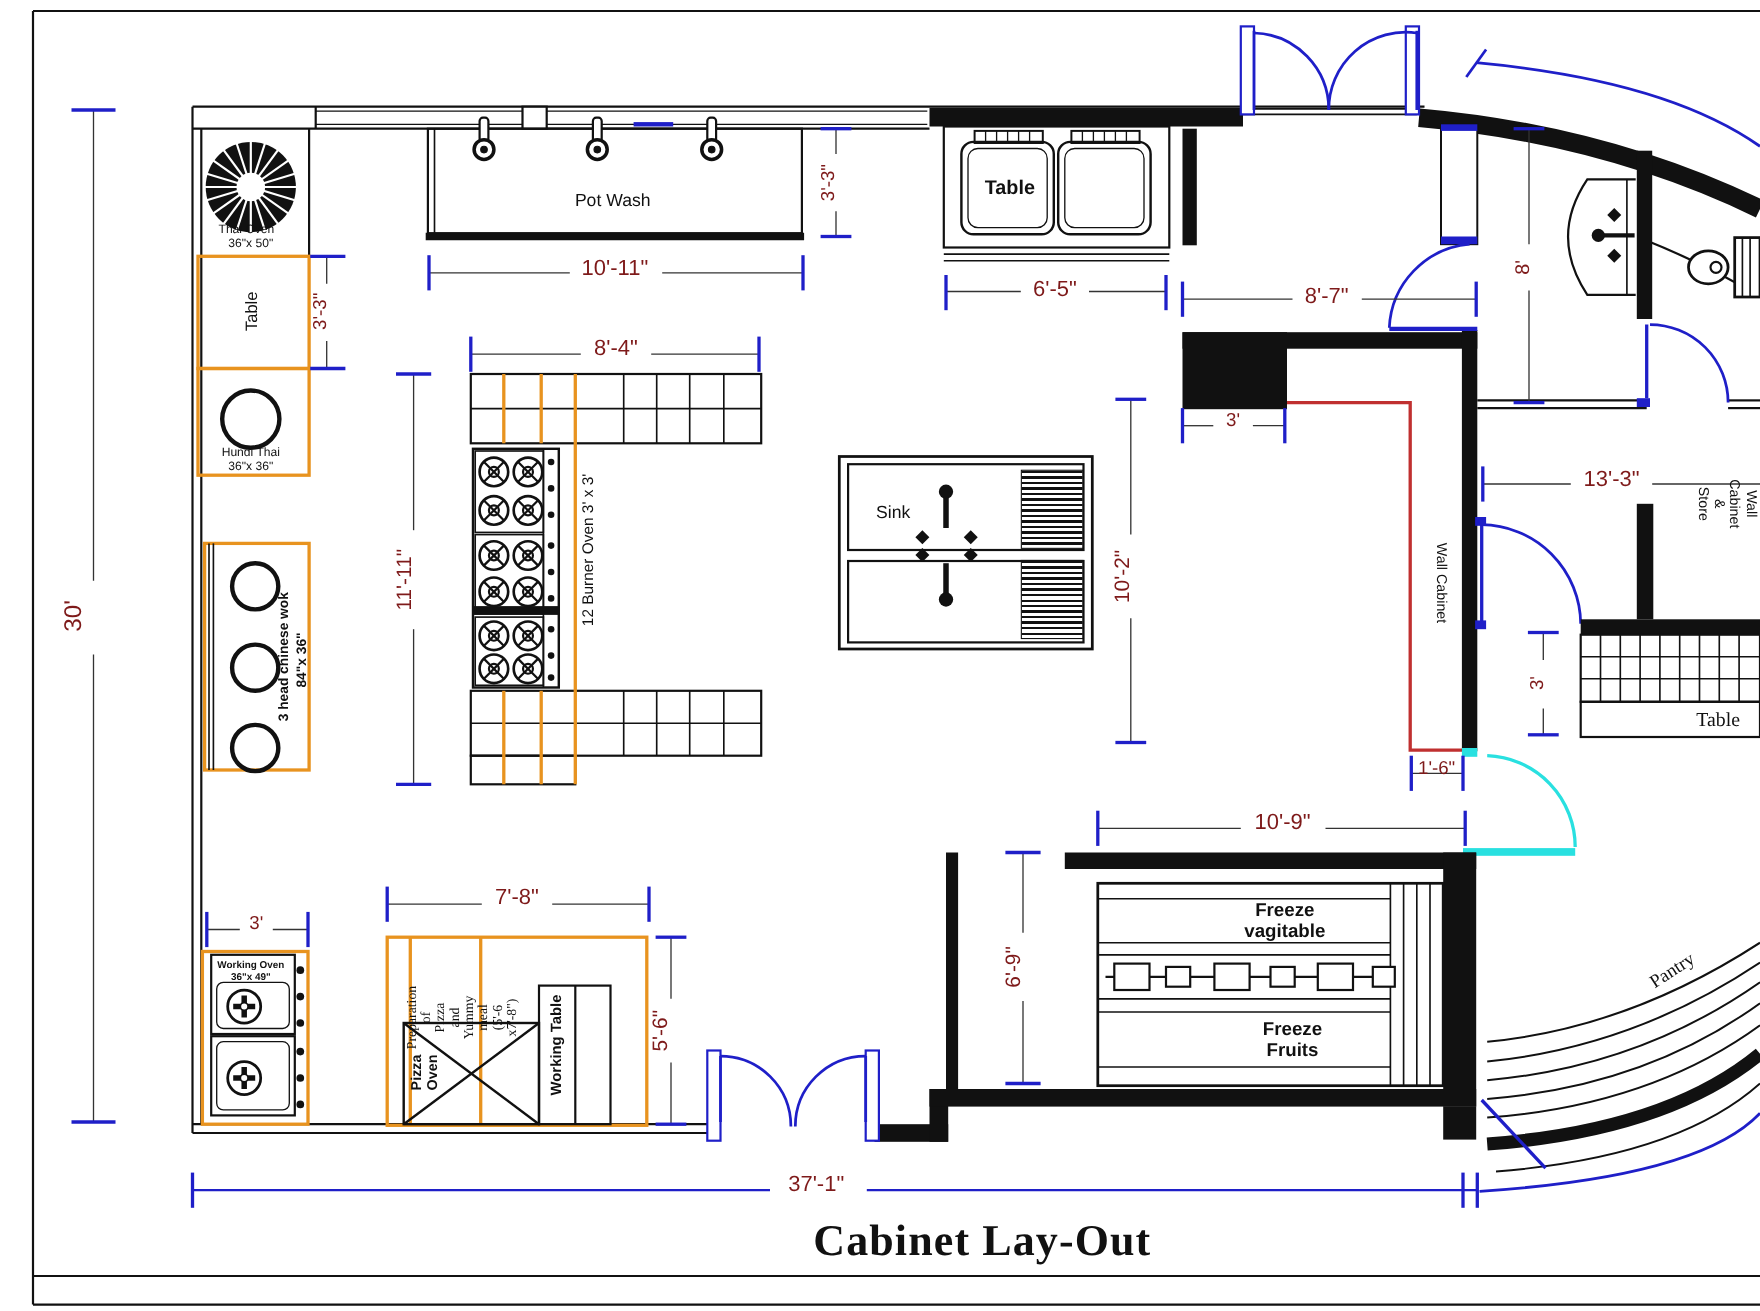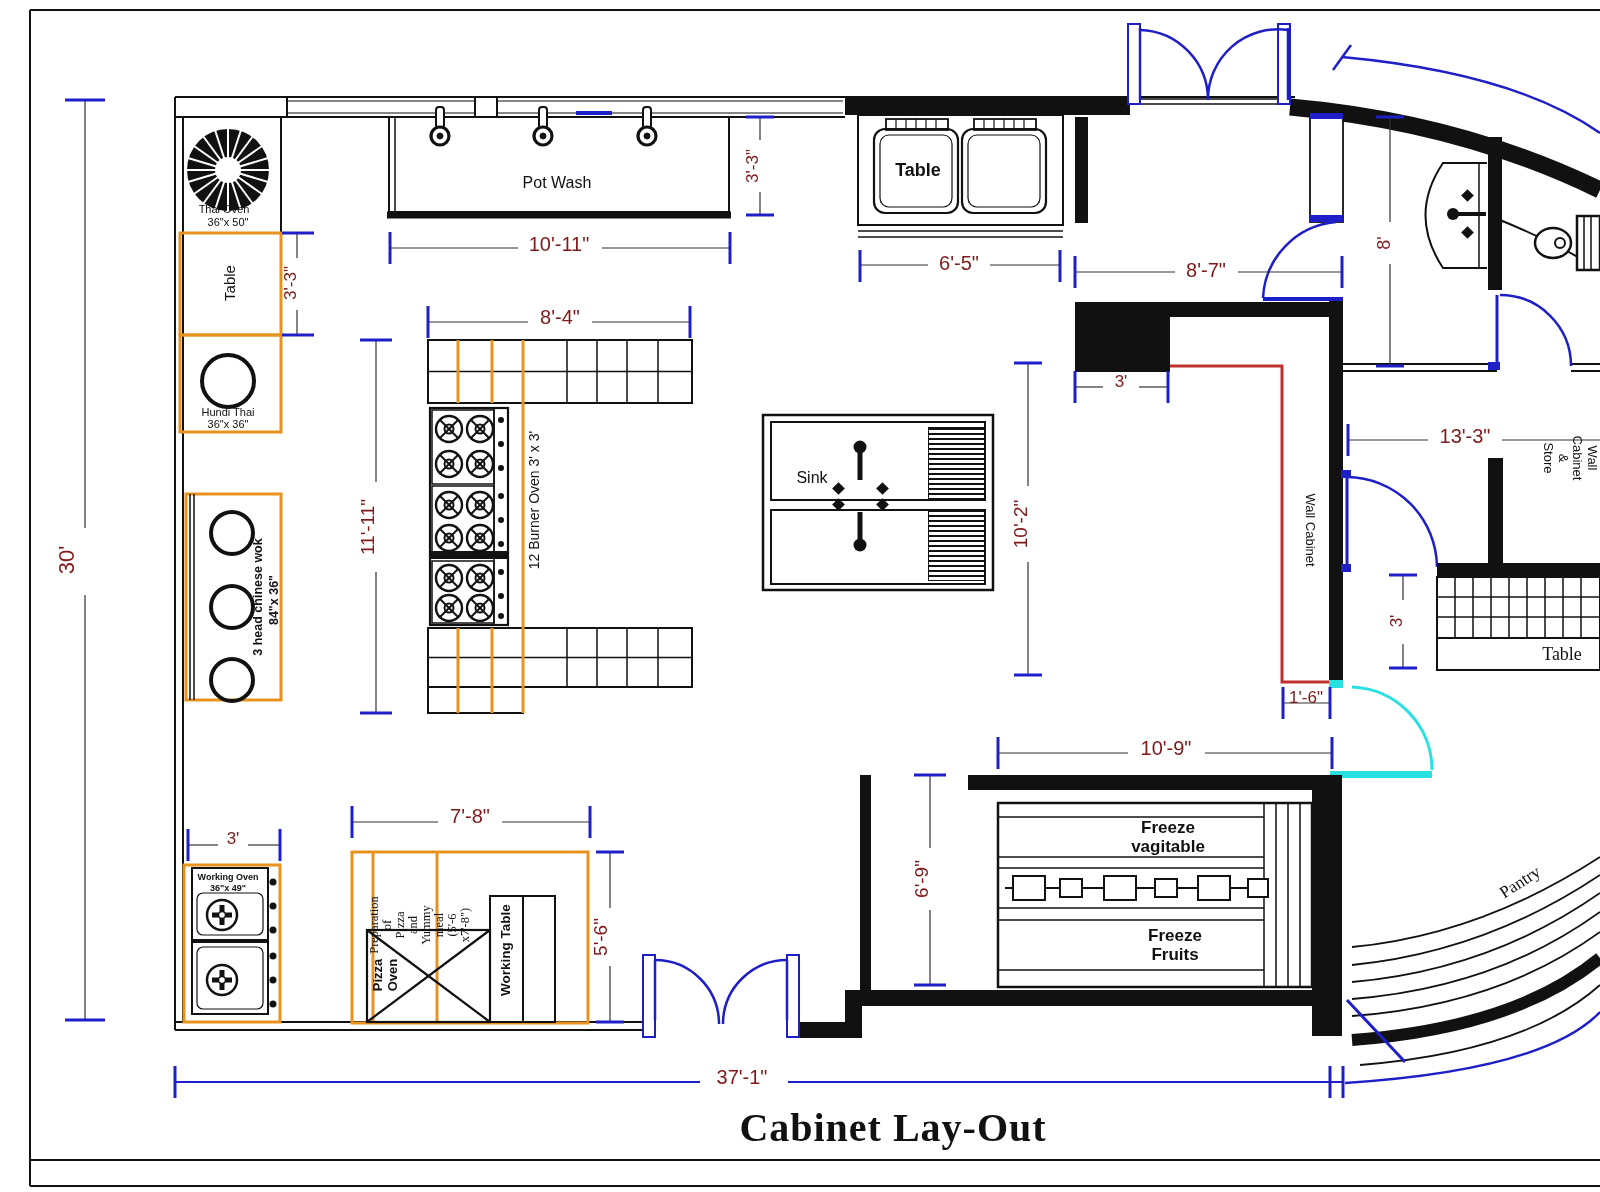--- a/index.html
+++ b/index.html
@@ -490,21 +490,21 @@
 <div class="lbl" style="left:224px;top:209px;font-size:11px;">Thai Oven</div>
 <div class="lbl" style="left:228px;top:222px;font-size:11px;">36"x 50"</div>
 <div class="lbl vert" style="left:230px;top:283px;font-size:15px;">Table</div>
 <div class="lbl" style="left:228px;top:412px;font-size:11px;">Hundi Thai</div>
 <div class="lbl" style="left:228px;top:424px;font-size:11px;">36"x 36"</div>
 <div class="lbl vert b" style="left:258px;top:597px;font-size:12.5px;">3 head chinese wok</div>
 <div class="lbl vert b" style="left:274px;top:600px;font-size:12.5px;">84"x 36"</div>
 <div class="lbl" style="left:557px;top:183px;font-size:16px;">Pot Wash</div>
 <div class="lbl b" style="left:918px;top:170px;font-size:18px;">Table</div>
 <div class="lbl vert" style="left:535px;top:500px;font-size:14px;">12 Burner Oven 3' x 3'</div>
-<div class="lbl" style="left:812px;top:478px;font-size:16px;">Sink</div>
+<div class="lbl" style="left:812px;top:467px;font-size:16px;">Sink</div>
 <div class="lbl vertcw" style="left:1310px;top:530px;font-size:13px;">Wall Cabinet</div>
 <div class="lbl vertcw" style="left:1570px;top:458px;font-size:13px;">Wall Cabinet &amp;
 Store</div>
 <div class="lbl serif" style="left:1562px;top:654px;font-size:18px;">Table</div>
 <div class="lbl b" style="left:1168px;top:837px;font-size:17px;">Freeze
 vagitable</div>
 <div class="lbl b" style="left:1175px;top:945px;font-size:17px;">Freeze
 Fruits</div>
 <div class="lbl serif pantry-lbl" style="left:1520px;top:882px;font-size:17px;">Pantry</div>
 <div class="lbl b" style="left:228px;top:877px;font-size:9px;">Working Oven</div>

